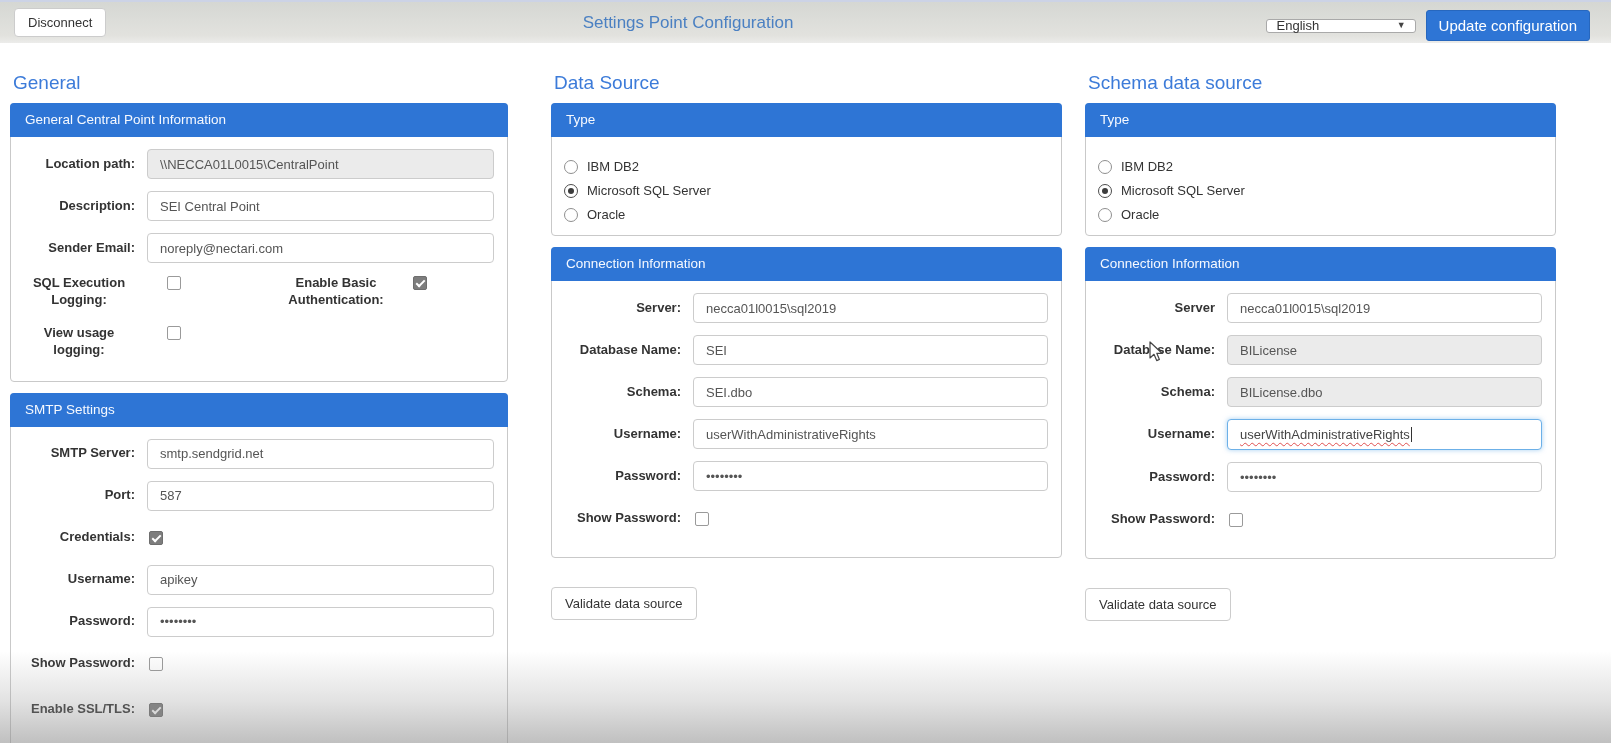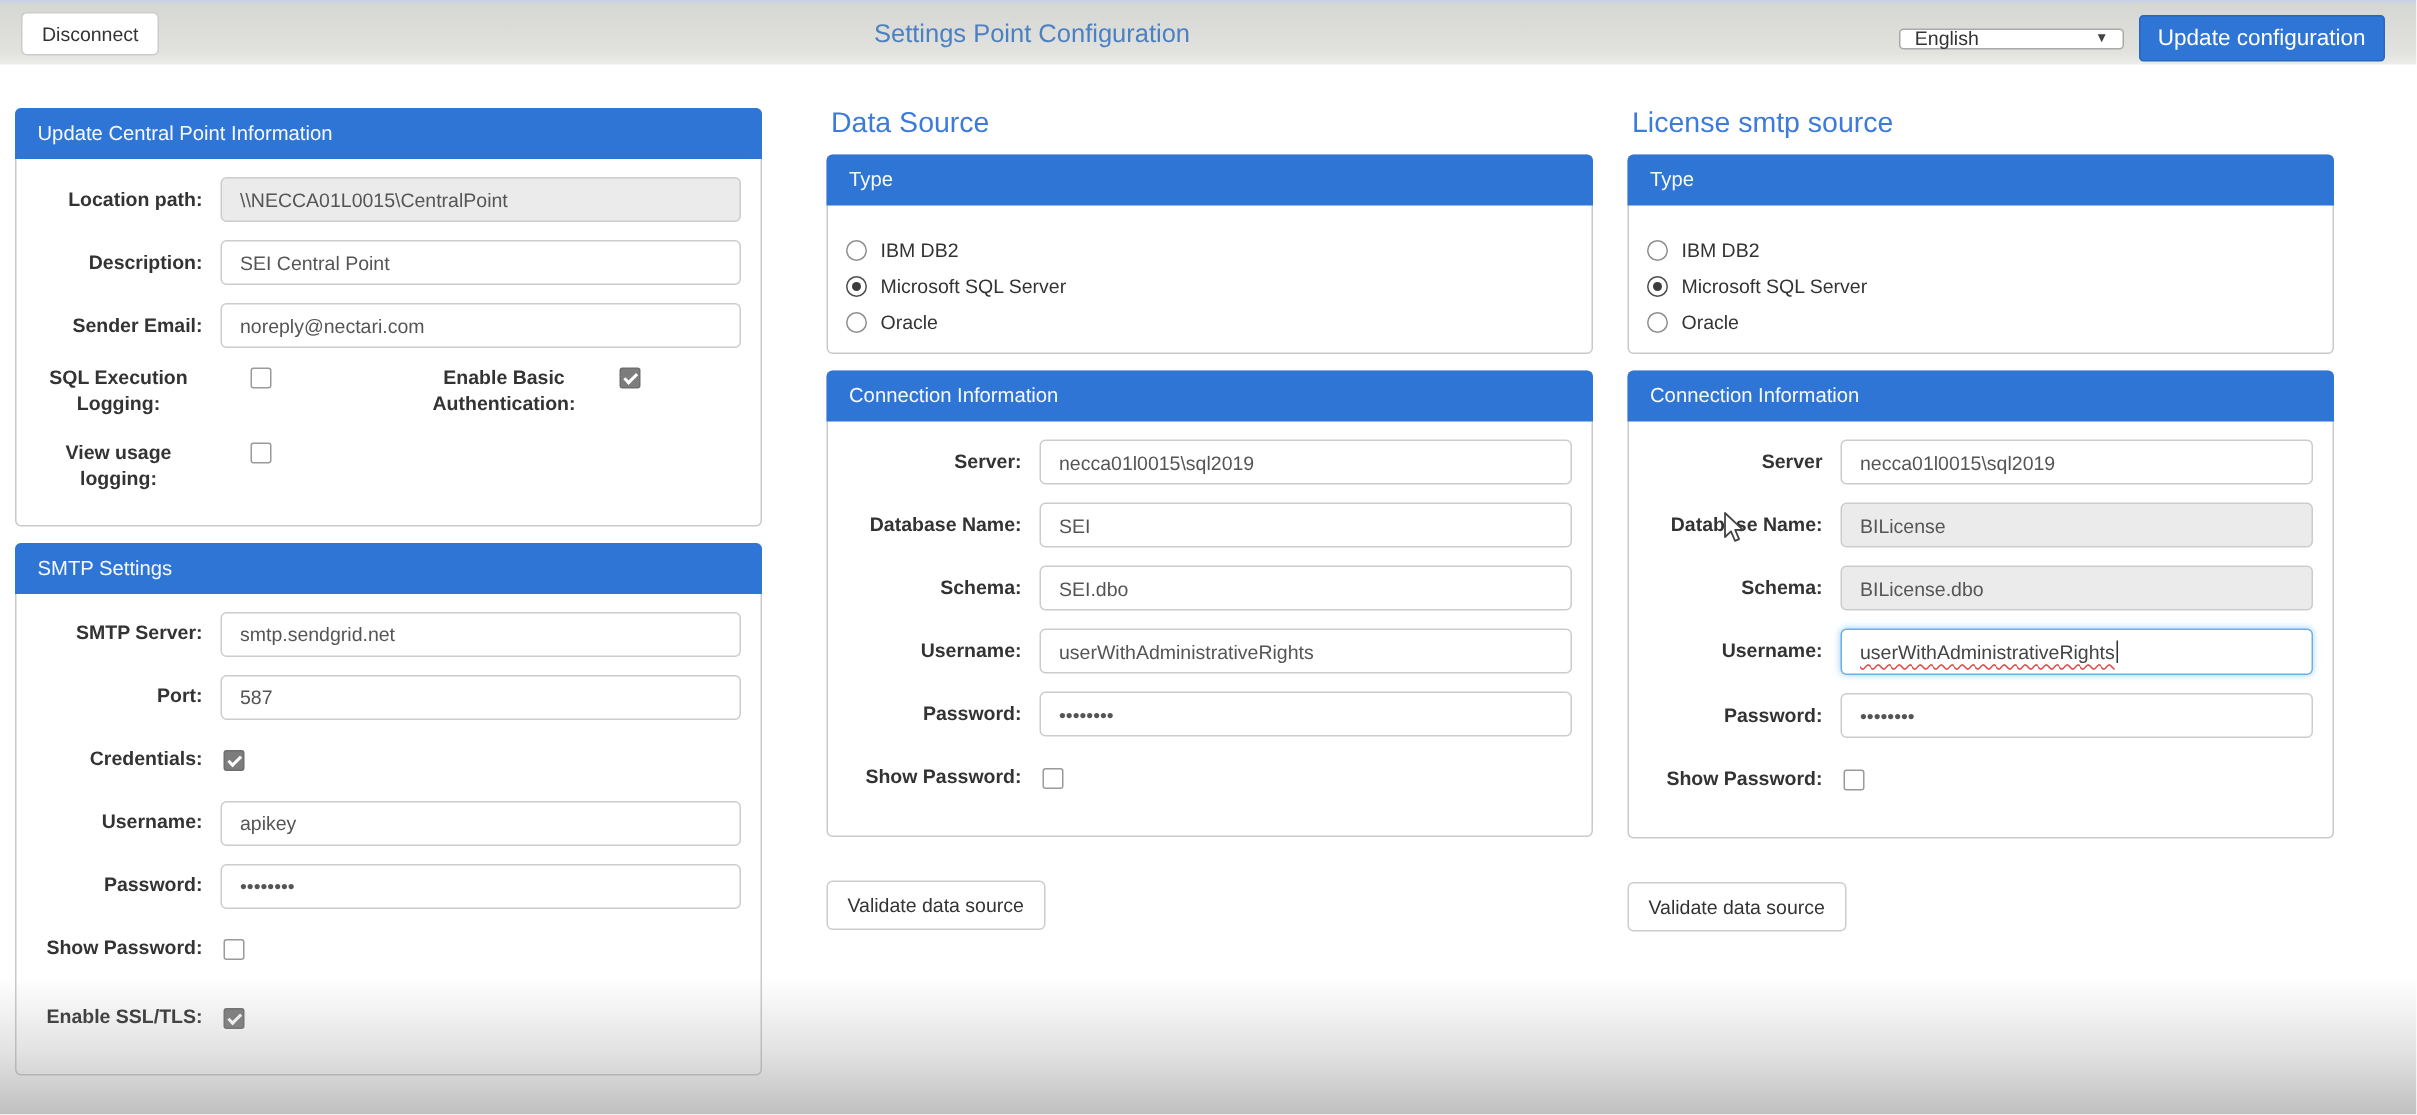--- a/index.html
+++ b/index.html
@@ -131,23 +131,24 @@
       <span>English</span>
       <span class="lang-caret">▼</span>
     </div>
     <button class="btn-primary">Update configuration</button>
   </div>
 </div>
 
 <div class="content">
 
   <div class="col-a">
-
-    <div class="panel">
-      <div class="phead">Update Central Point Information</div>
+    <h2 class="section">General</h2>
+
+    <div class="panel">
+      <div class="phead">General Central Point Information</div>
       <div class="pbody">
         <div class="frow">
           <div class="flabel">Location path:</div>
           <input class="inp disabled" readonly="" value="\\NECCA01L0015\CentralPoint" style="">
         </div>
         <div class="frow">
           <div class="flabel">Description:</div>
           <input class="inp" readonly="" value="SEI Central Point" style="">
         </div>
         <div class="frow">
@@ -262,21 +263,21 @@
             <span class="cb off2" data-checked="false"></span>
           </div>
         </div>
       </div>
     </div>
 
     <button class="btn-validate">Validate data source</button>
   </div>
 
   <div class="col-c">
-    <h2 class="section">License smtp source</h2>
+    <h2 class="section">Schema data source</h2>
 
     <div class="panel">
       <div class="phead">Type</div>
       <div class="pbody type-body">
         <div class="radio-row">
           <span class="radio" data-checked="false"></span>
           <span>IBM DB2</span>
         </div>
         <div class="radio-row">
           <span class="radio" data-checked="true"></span>

